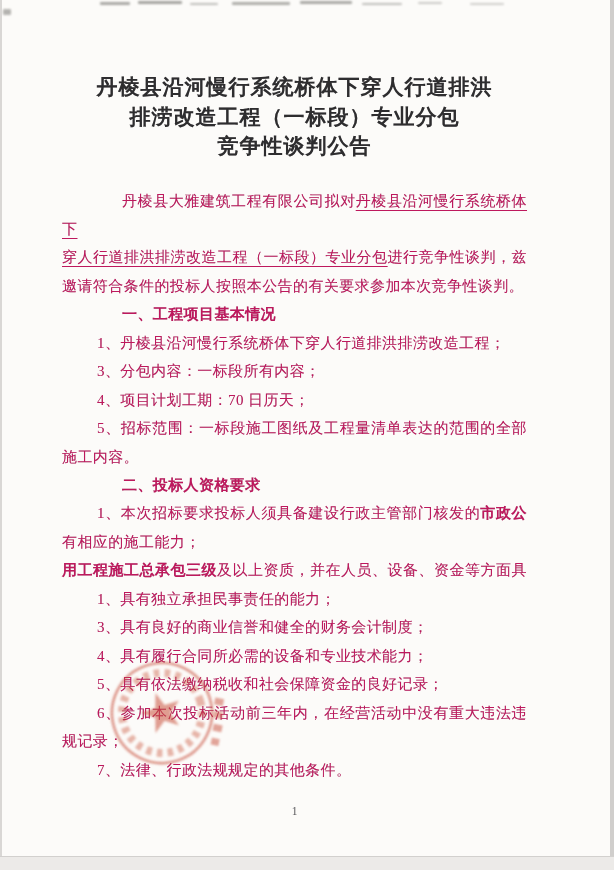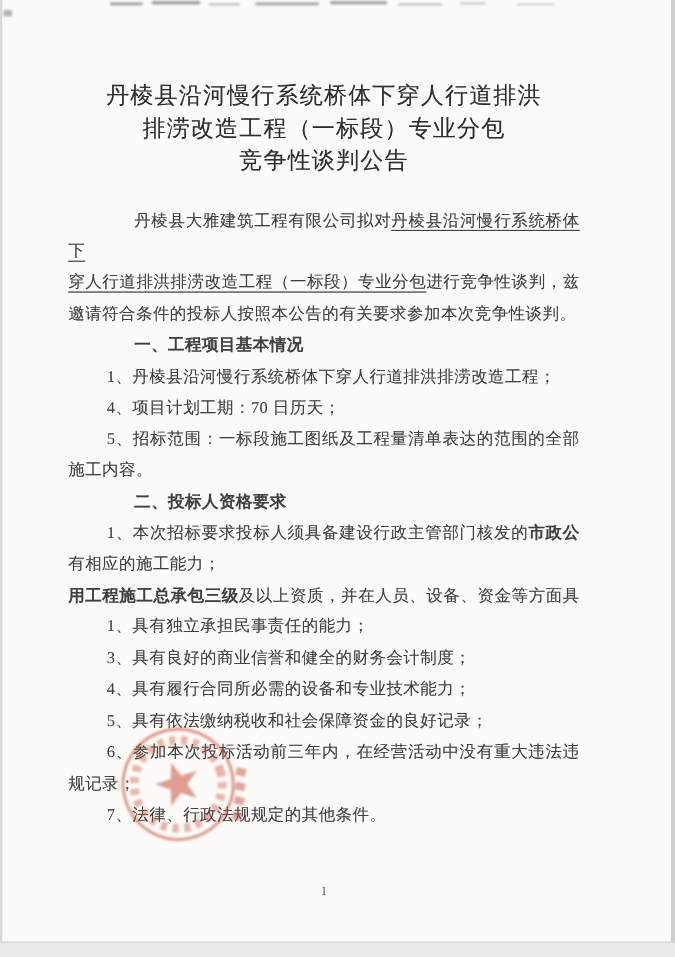--- a/index.html
+++ b/index.html
@@ -2,26 +2,26 @@
 <html><head>
 <meta charset="utf-8">
 <style>
   html,body{margin:0;padding:0;background:#e9e7e5;}
   .page{
     position:relative;width:614px;height:870px;background:#fcfbf9;overflow:hidden;
     font-family:"Liberation Serif","DejaVu Serif",serif;
   }
   .content{position:absolute;left:62px;top:0;width:465px;}
   .title{
-    margin-top:73px;text-align:center;font-weight:normal;font-size:21px;
+    margin-top:73px;text-align:center;font-weight:bold;font-size:21px;
     line-height:29.5px;color:#2e2d2f;letter-spacing:1px;
     text-shadow:0 0 0.6px rgba(46,45,47,.4);
   }
   .docbody{
-    margin-top:25px;font-size:15px;line-height:28.45px;color:#404040;
+    margin-top:25px;font-size:15px;line-height:28.45px;color:#be185d;
     letter-spacing:0.4px;text-shadow:0 0 0.6px rgba(61,60,62,.3);font-family:Liberation Serif, serif;
   }
   .ln{text-align:justify;}
   .ln.full{text-align-last:justify;}
   .ln.end{text-align-last:left;}
   .ind-p{text-indent:60px;}
   .ind-i{text-indent:35px;}
   .head{font-weight:bold;}
   .b{font-weight:bold;}
   u{text-underline-offset:3.5px;text-decoration-thickness:1px;}
@@ -62,20 +62,21 @@
     </div>
 
     <div class="docbody">
 
       <div class="ln full ind-p"><span>丹棱县大雅建筑工程有限公司拟对</span><u>丹棱县沿河慢行系统桥体下</u></div>
       <div class="ln full"><u>穿人行道排洪排涝改造工程（一标段）专业分包</u><span>进行竞争性谈判，兹</span></div>
       <div class="ln end">邀请符合条件的投标人按照本公告的有关要求参加本次竞争性谈判。</div>
 
       <div class="ln end head ind-p">一、工程项目基本情况</div>
       <div class="ln end ind-i">1、丹棱县沿河慢行系统桥体下穿人行道排洪排涝改造工程；</div>
+      <div class="ln end ind-i">3、分包内容：一标段所有内容；</div>
       <div class="ln end ind-i">4、项目计划工期：70 日历天；</div>
       <div class="ln full ind-i">5、招标范围：一标段施工图纸及工程量清单表达的范围的全部</div>
       <div class="ln end">施工内容。</div>
 
       <div class="ln end head ind-p">二、投标人资格要求</div>
       <div class="ln full ind-i"><span>1、本次招标要求投标人须具备建设行政主管部门核发的</span><span class="b">市政公</span></div>
       <div class="ln end">有相应的施工能力；</div>
       <div class="ln full"><span class="b">用工程施工总承包三级</span><span>及以上资质，并在人员、设备、资金等方面具</span></div>
       <div class="ln end ind-i">1、具有独立承担民事责任的能力；</div>
       <div class="ln end ind-i">3、具有良好的商业信誉和健全的财务会计制度；</div>

